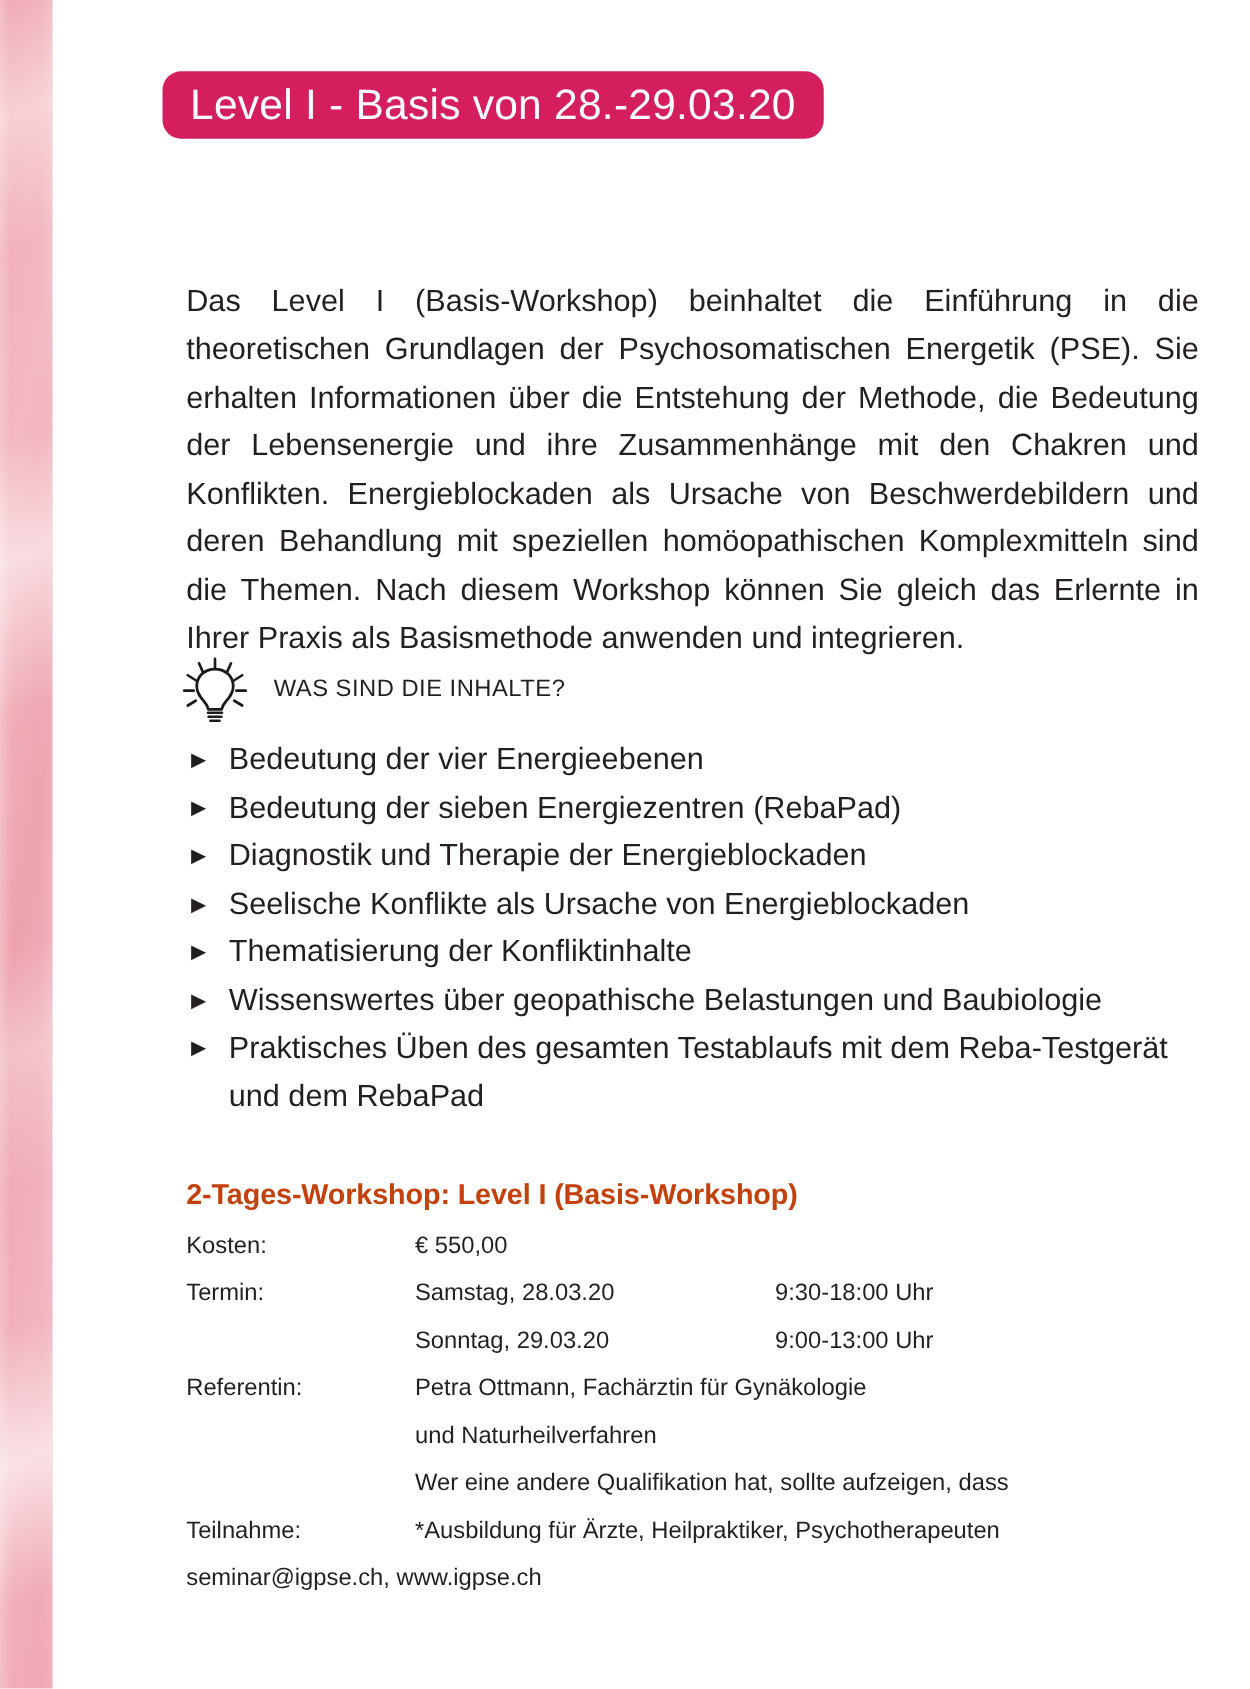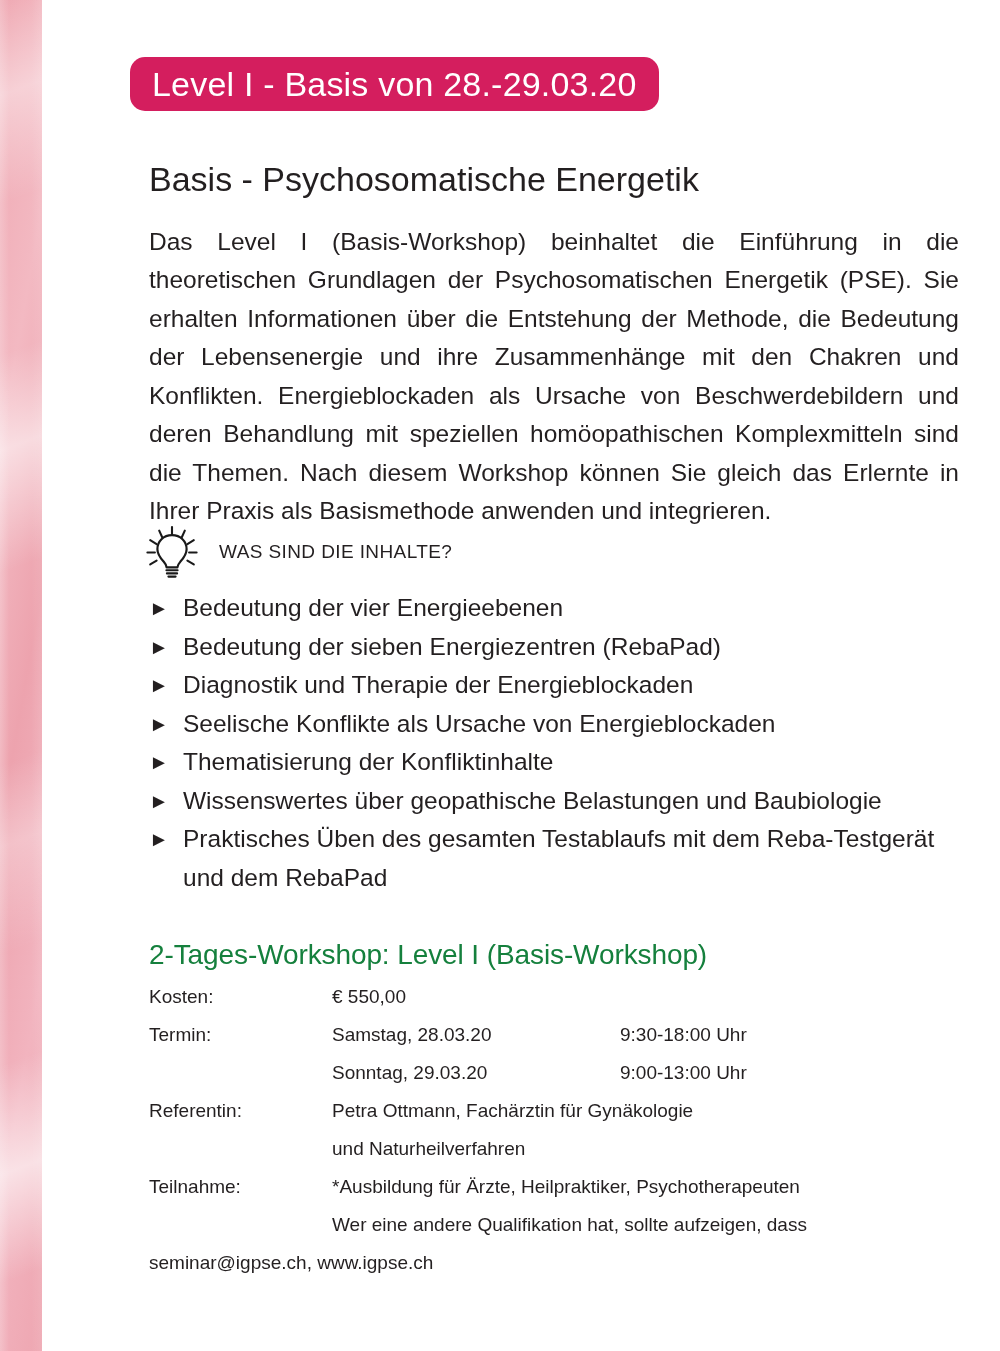--- a/index.html
+++ b/index.html
@@ -160,24 +160,24 @@
   }
 
   
   .details {
     position: absolute;
     left: 149px;
     top: 938px;
     width: 820px;
   }
   .details-title {
-    font-size: 28px;
+    font-size: 23px;
     line-height: 34px;
-    font-weight: normal;
-    color: #15803d;
+    font-weight: bold;
+    color: #c2410c;
     margin-bottom: 6px;
     letter-spacing: -0.1px;
   }
   .detail-row {
     display: flex;
     align-items: flex-start;
     font-size: 19px;
     line-height: 38px;
     color: #231f20;
   }
@@ -203,21 +203,20 @@
 
   <div class="edge-stripe"></div>
   <div class="edge-stripe-fade"></div>
 
   <div class="content">
 
     <div class="badge">
       <span class="badge-text">Level I - Basis von 28.-29.03.20</span>
     </div>
 
-    <h1 class="page-title">Basis - Psychosomatische Energetik</h1>
 
     <p class="intro">Das Level I (Basis-Workshop) beinhaltet die Einführung in die theoretischen Grundlagen der Psychosomatischen Energetik (PSE). Sie erhalten Informationen über die Entstehung der Methode, die Bedeutung der Lebensenergie und ihre Zusammenhänge mit den Chakren und Konflikten. Energieblockaden als Ursache von Beschwerdebildern und deren Behandlung mit speziellen homöopathischen Komplexmitteln sind die Themen. Nach diesem Workshop können Sie gleich das Erlernte in Ihrer Praxis als Basismethode anwenden und integrieren.</p>
 
     <div class="section-head">
       <span>
         <svg class="bulb-icon" viewBox="0 0 54 56" xmlns="http://www.w3.org/2000/svg">
           <g fill="none" stroke="#1a1a1a" stroke-width="2.1" stroke-linecap="round">
 
             <line x1="27" y1="3" x2="27" y2="10.5"></line>
             <line x1="14.2" y1="6.6" x2="17.2" y2="13.3"></line>
@@ -305,29 +304,29 @@
         <span class="detail-label">Referentin:</span>
         <span class="detail-value-wide">Petra Ottmann, Fachärztin für Gynäkologie</span>
       </div>
 
       <div class="detail-row">
         <span class="detail-label"></span>
         <span class="detail-value-wide">und Naturheilverfahren</span>
       </div>
 
       <div class="detail-row">
+        <span class="detail-label"></span>
+        <span class="detail-value-wide">Wer eine andere Qualifikation hat, sollte aufzeigen, dass</span>
+      </div>
+
+      <div class="detail-row">
         <span class="detail-label">Teilnahme:</span>
         <span class="detail-value-wide">*Ausbildung für Ärzte, Heilpraktiker, Psychotherapeuten</span>
       </div>
 
-      <div class="detail-row">
-        <span class="detail-label"></span>
-        <span class="detail-value-wide">Wer eine andere Qualifikation hat, sollte aufzeigen, dass</span>
-      </div>
-
 
       <div class="detail-row">
         <span class="detail-value-wide">seminar@igpse.ch, www.igpse.ch</span>
       </div>
 
     </div>
 
   </div>
 </div>
 

